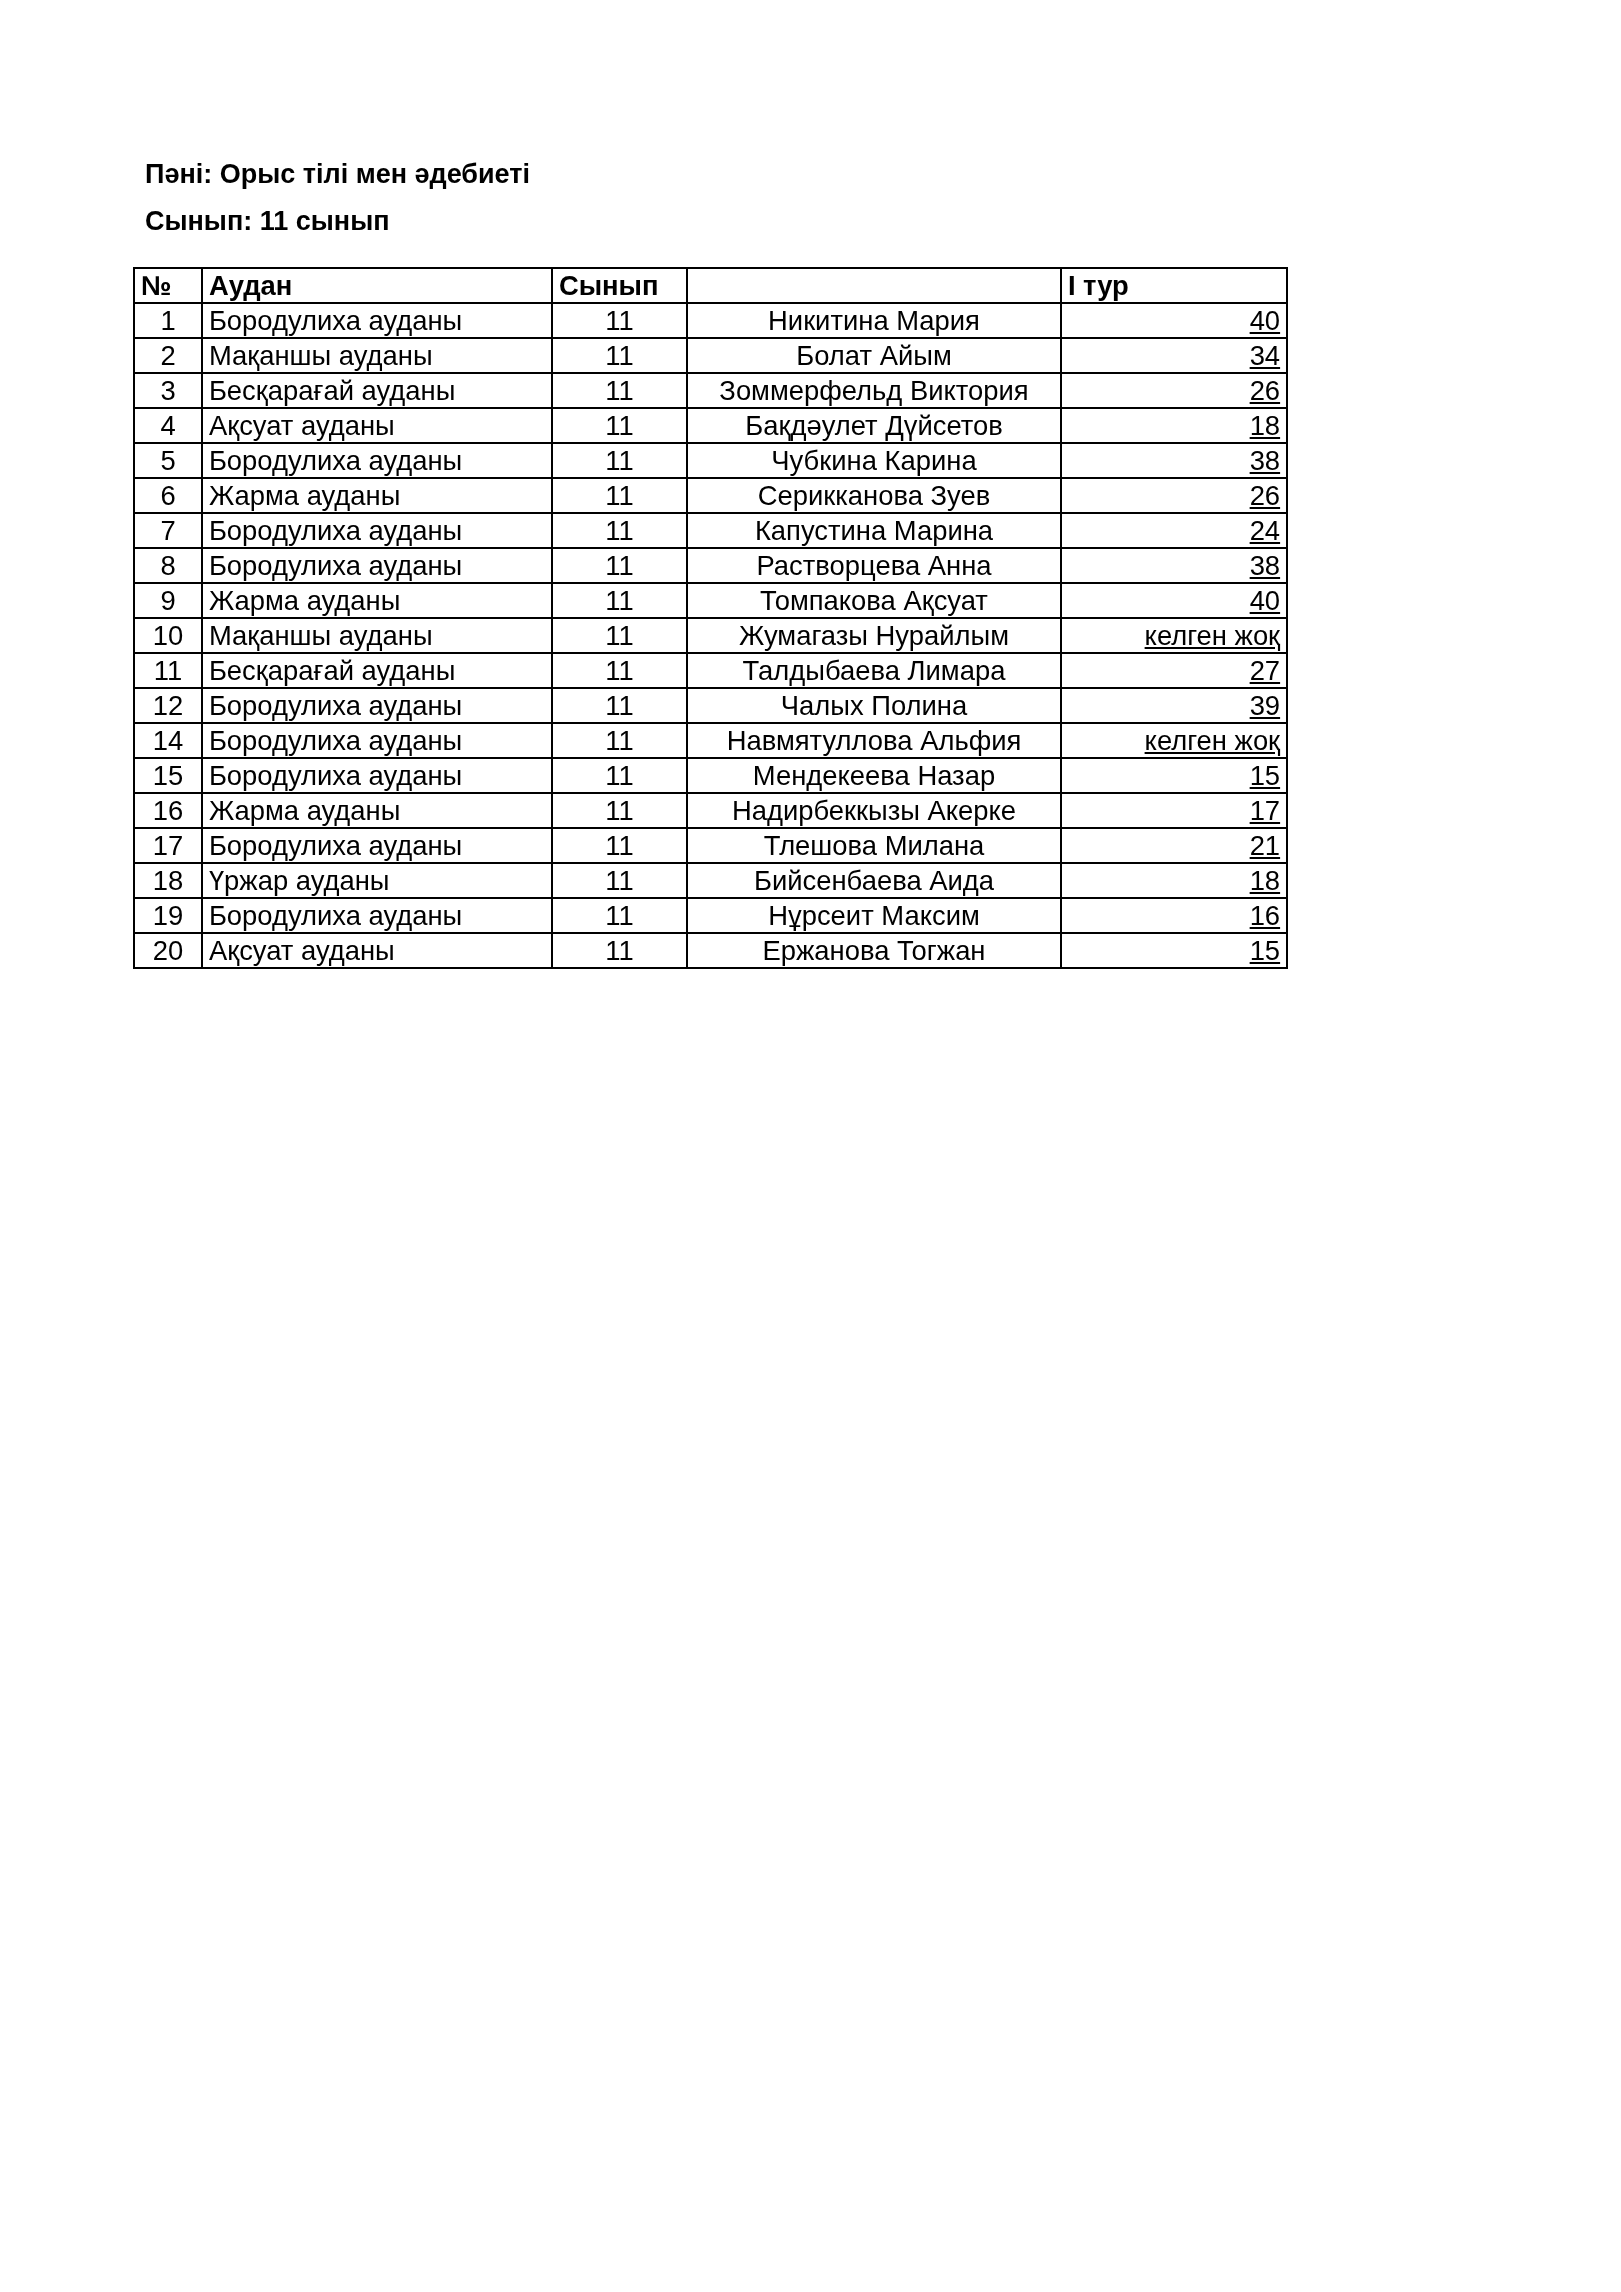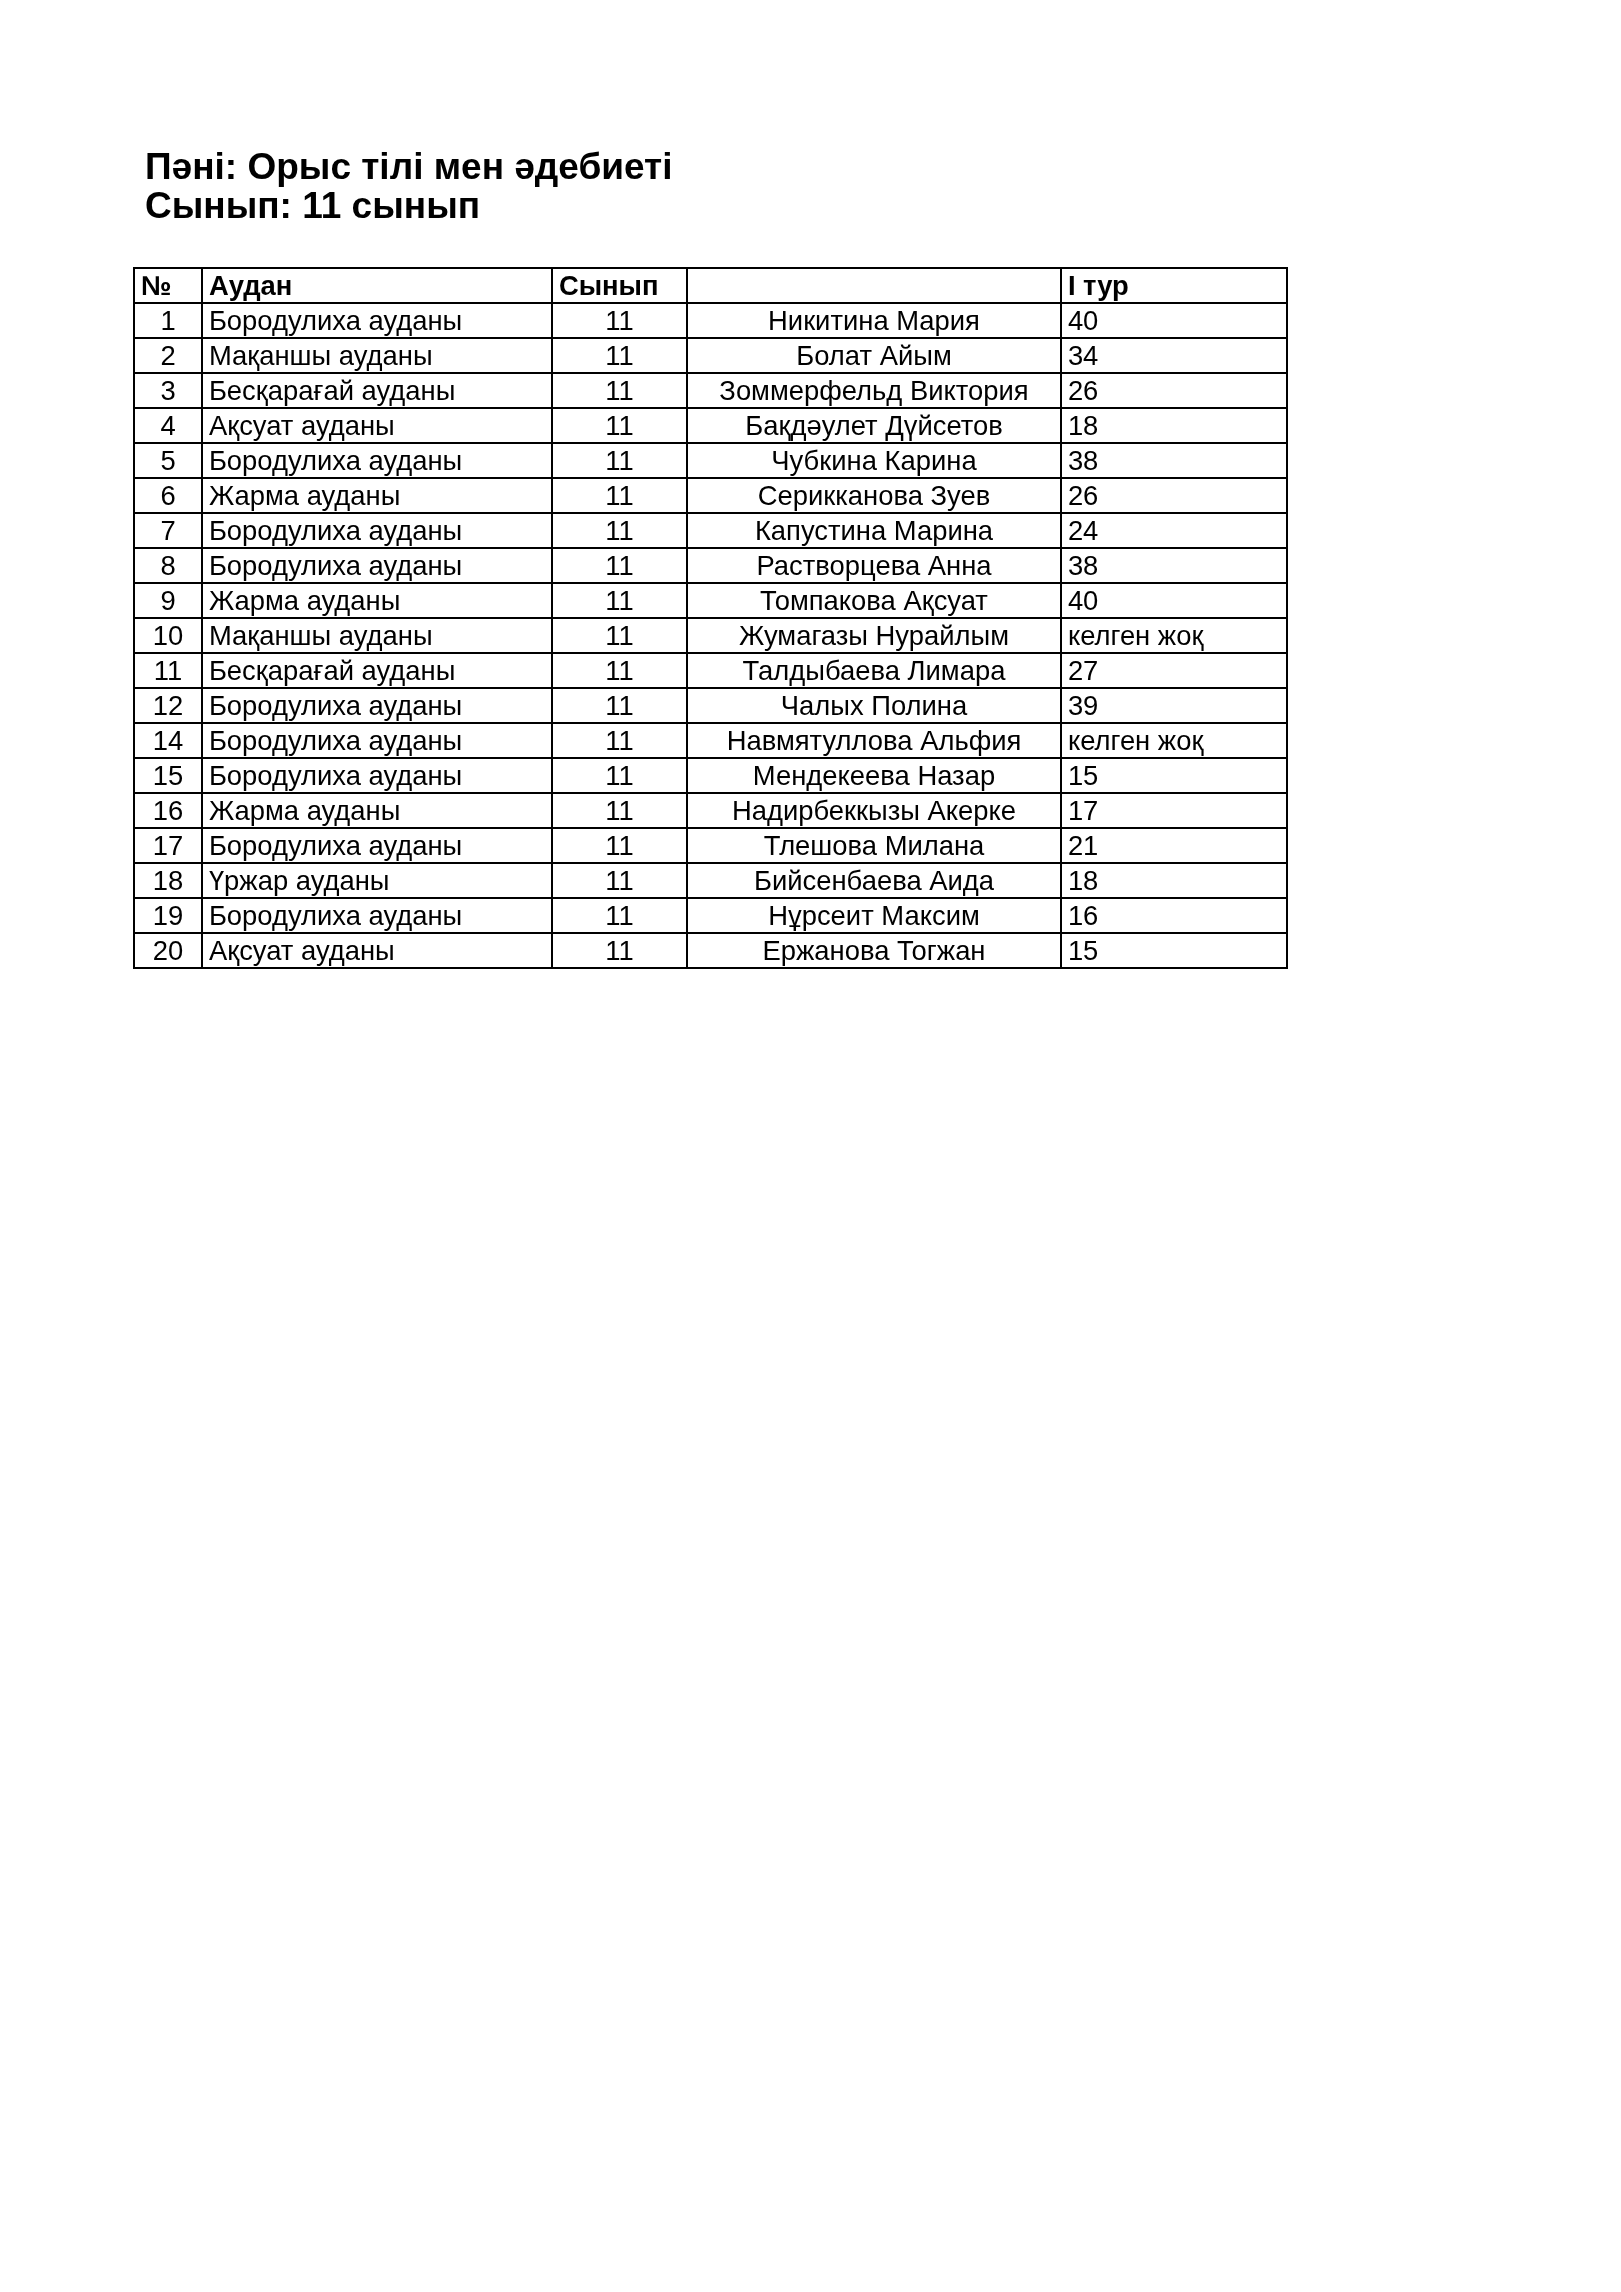--- a/index.html
+++ b/index.html
@@ -13,24 +13,25 @@
     position: relative;
     font-family: "Liberation Sans", sans-serif;
     color: #000000;
   }
   .title-block {
     position: absolute;
     left: 145px;
     top: 147px;
   }
   .title-line {
-    font-size: 37px;
+    font-size: 27px;
     font-weight: bold;
     line-height: 39px;
     white-space: nowrap;
+    margin-top: 8px;
   }
   table.results {
     position: absolute;
     left: 133px;
     top: 267px;
     width: 1154px;
     border-collapse: collapse;
     table-layout: fixed;
     font-size: 27.4px;
   }
@@ -45,21 +46,21 @@
   }
   table.results th {
     font-weight: bold;
     text-align: left;
   }
   th.col-grade, th.col-score { text-align: center; }
   td.col-no     { text-align: center; }
   td.col-district { text-align: left; }
   td.col-grade  { text-align: center; }
   td.col-name   { text-align: center; }
-  td.col-score  { text-align: left; }
+  td.col-score  { text-align: right; text-decoration: underline; }
 </style>
 </head>
 <body>
 
 <div class="title-block">
   <div class="title-line">Пәні: Орыс тілі мен әдебиеті</div>
   <div class="title-line">Сынып: 11 сынып</div>
 </div>
 
 <table class="results">

